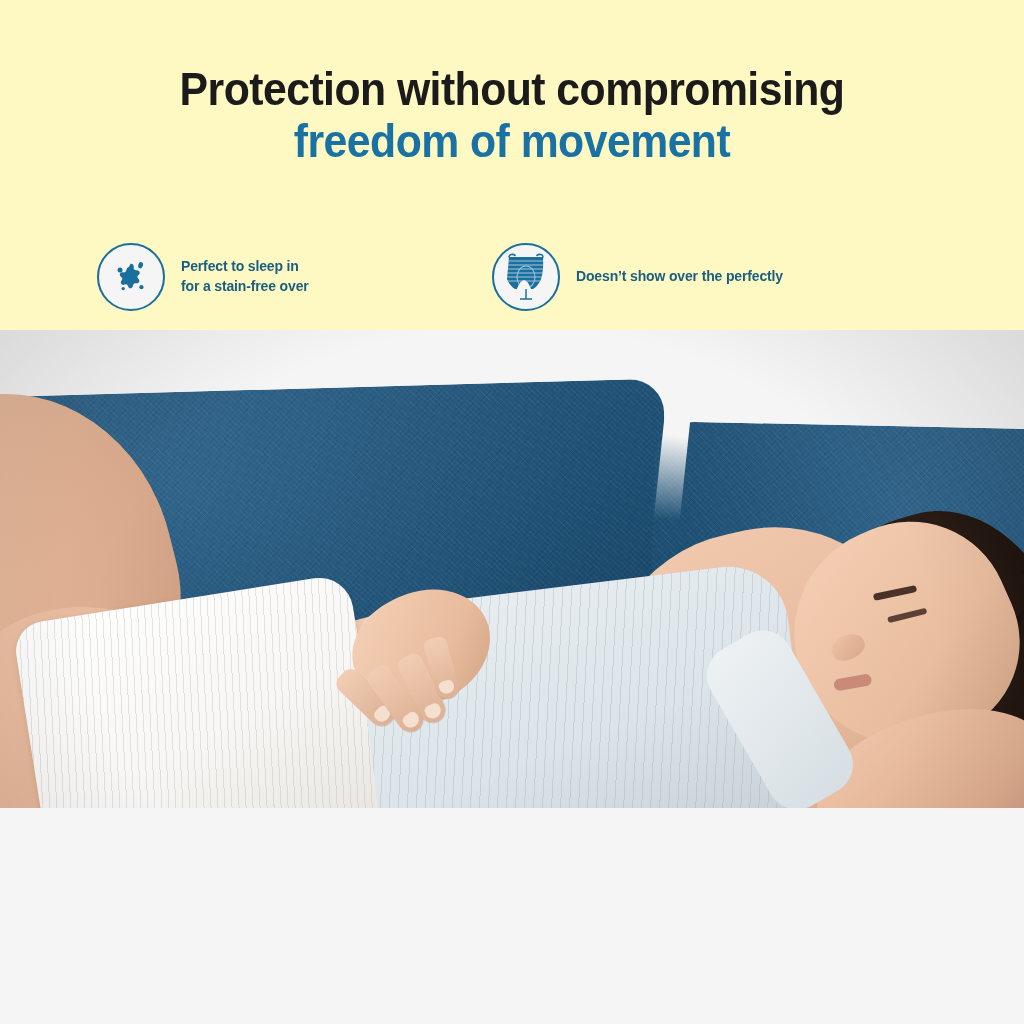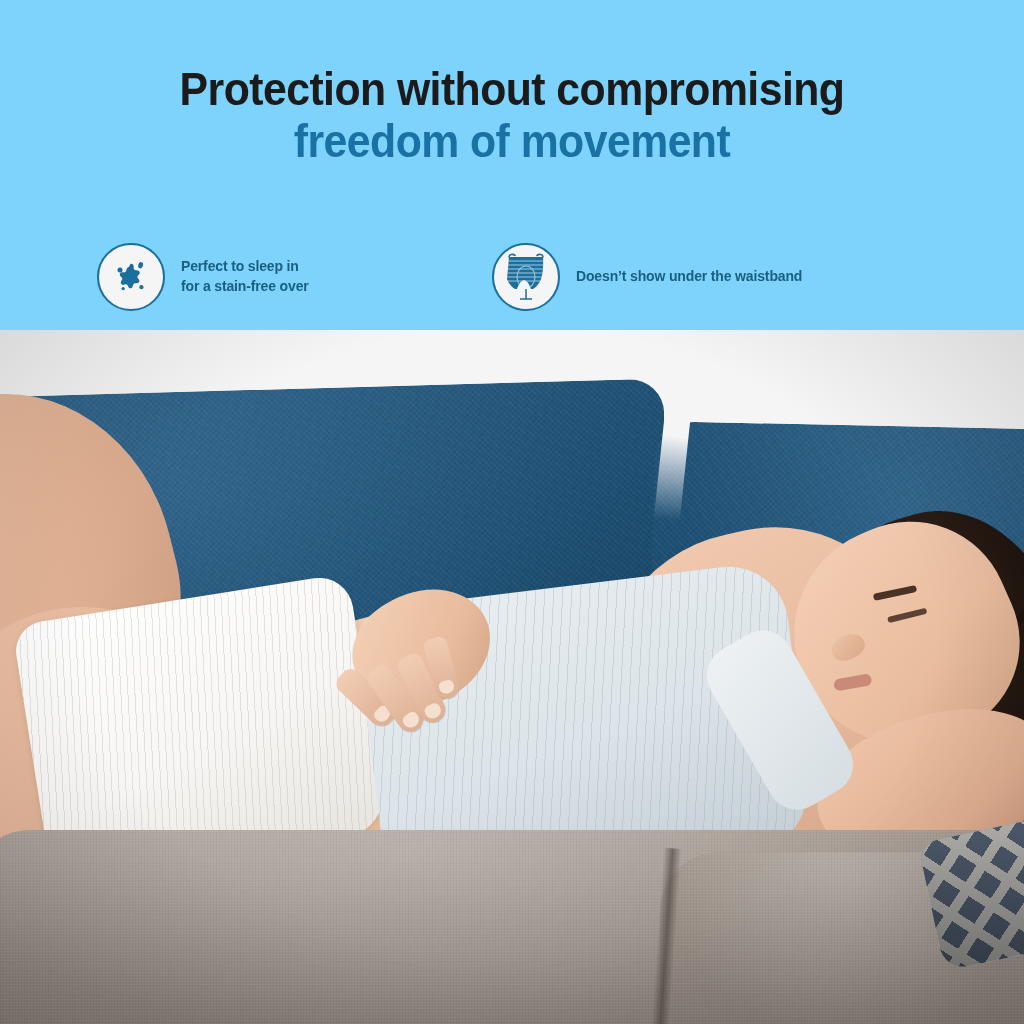--- a/index.html
+++ b/index.html
@@ -3,21 +3,21 @@
 <meta charset="utf-8">
 <title>Product Feature Banner</title>
 <style>
   html,body{margin:0;padding:0;}
   body{
     width:1024px;height:1024px;overflow:hidden;
     background:#f5f5f5;
     font-family:"Liberation Sans", sans-serif;
     -webkit-font-smoothing:antialiased;
   }
-  #banner{position:relative;width:1024px;height:1024px;background:#7dd3fc;overflow:hidden;}
+  #banner{position:relative;width:1024px;height:808px;background:#fef9c3;overflow:hidden;}
 
   
   .headline{position:absolute;left:0;top:66px;width:1024px;text-align:center;}
   .headline-line{
     display:block;font-weight:bold;letter-spacing:-0.6px;line-height:1.04;
     font-stretch:condensed;transform:scaleX(0.93);transform-origin:center;
   }
   .hl-1{font-size:46px;color:#1b1b1b;}
   .hl-2{font-size:46px;color:#1a72a4;margin-top:4px;}
 
@@ -252,21 +252,21 @@
           </g>
           <g clip-path="url(#briefClip)">
             <ellipse cx="25" cy="26" rx="9" ry="11" fill="none" stroke="#9ecbe3" stroke-width="1.2" opacity=".9"></ellipse>
           </g>
           <path d="M8 6c0-2.6 4-3.4 6-1.6M42 6c0-2.6-4-3.4-6-1.6" fill="none" stroke="#1a6f9c" stroke-width="1.6" stroke-linecap="round"></path>
           <line x1="25" y1="38" x2="25" y2="48" stroke="#1a6f9c" stroke-width="1.5"></line>
           <line x1="19" y1="48" x2="31" y2="48" stroke="#1a6f9c" stroke-width="1.5"></line>
         </svg>
       </div>
       <div class="feature-text">
-        <span>Doesn’t show under the waistband</span>
+        <span>Doesn’t show over the perfectly</span>
       </div>
     </div>
   </div>
 
   <div class="photo">
 
     <div class="cushion cushion-l">
       <div class="cushion-weave"></div>
     </div>
     <div class="cushion cushion-r">

